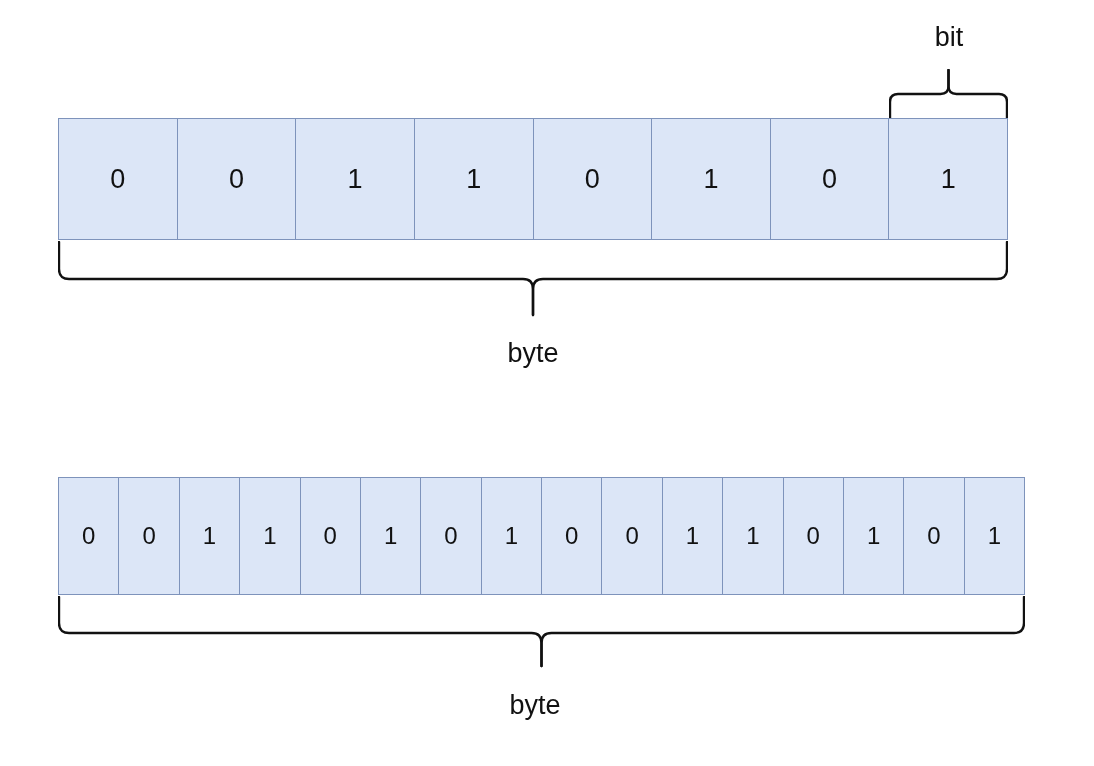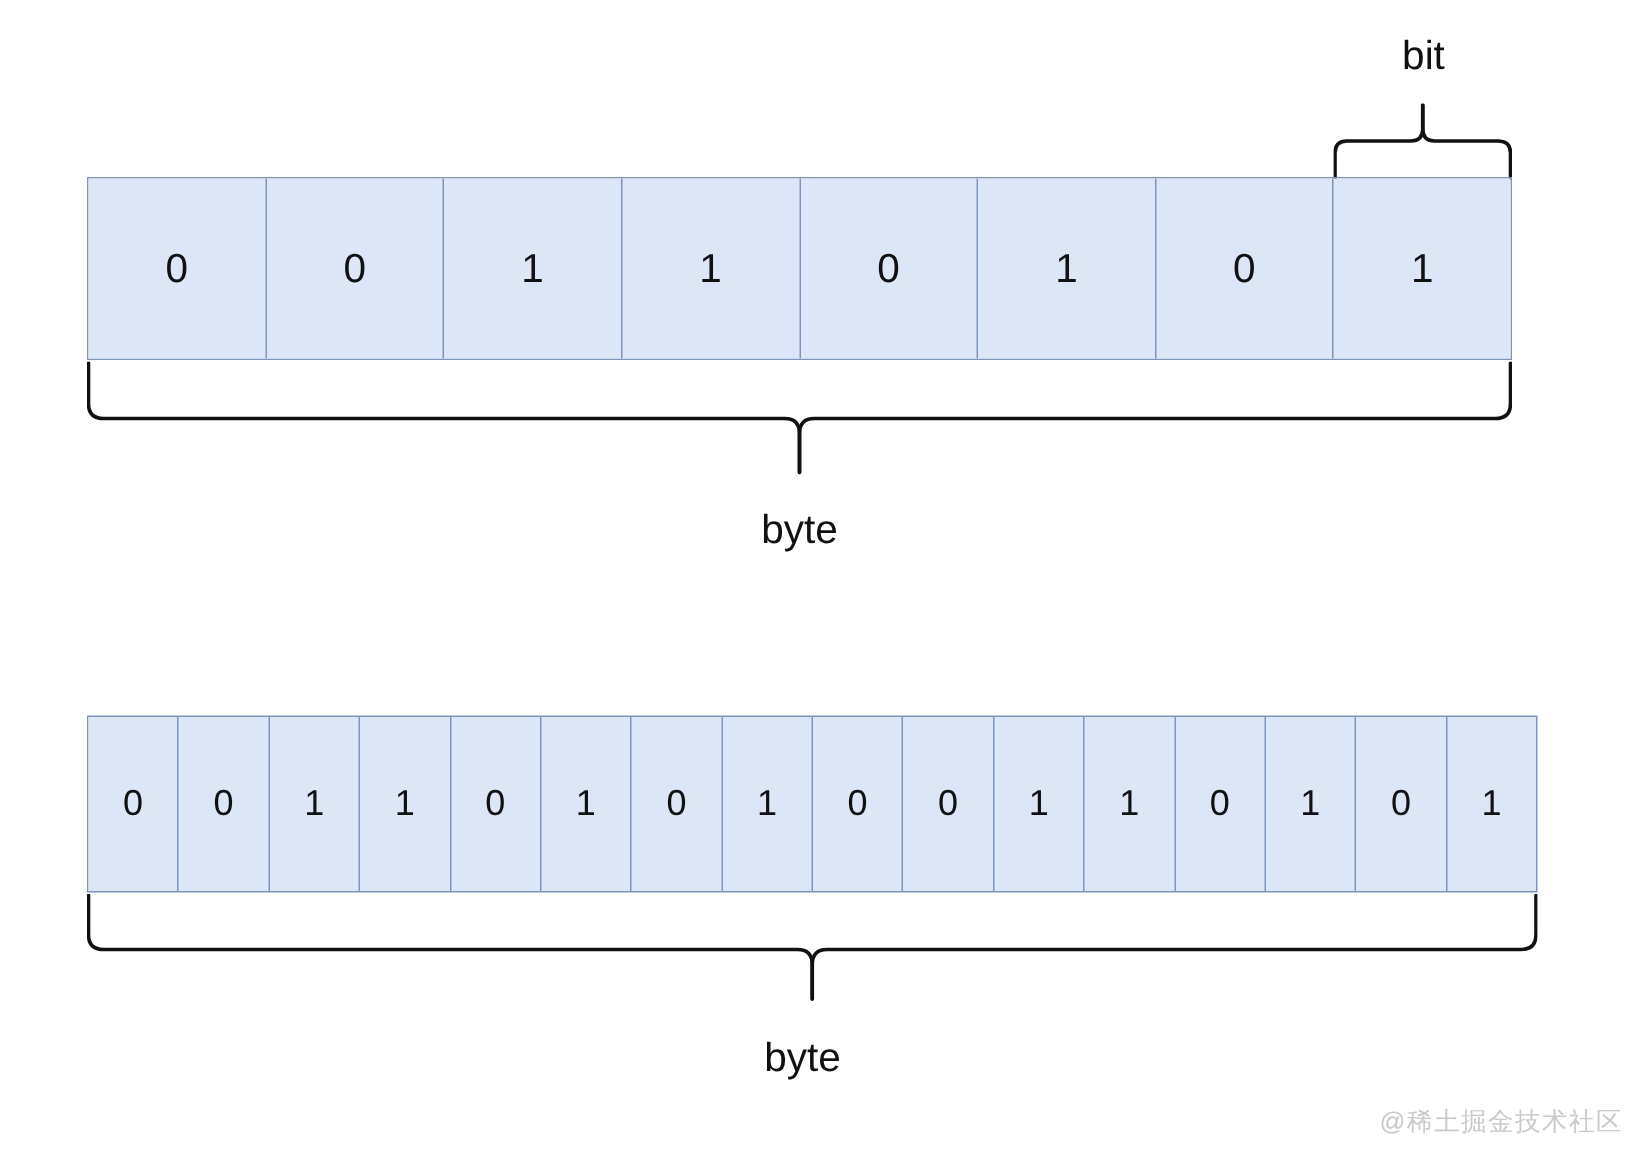--- a/index.html
+++ b/index.html
@@ -119,15 +119,14 @@
       <div class="cell">1</div>
     </div>
 
   <svg class="brace word-brace" width="967" height="72" viewBox="0 0 967 72">
     <path d="M1 1 L1 27 Q1 37 11 37 L473.5 37 Q483.5 37 483.5 47 L483.5 70"></path>
     <path d="M966 1 L966 27 Q966 37 956 37 L493.5 37 Q483.5 37 483.5 47 L483.5 70"></path>
   </svg>
 
   <div class="label word-label">byte</div>
 
-  <div class="watermark">@稀土掘金技术社区</div>
 
 </div>
 
 </body></html>

